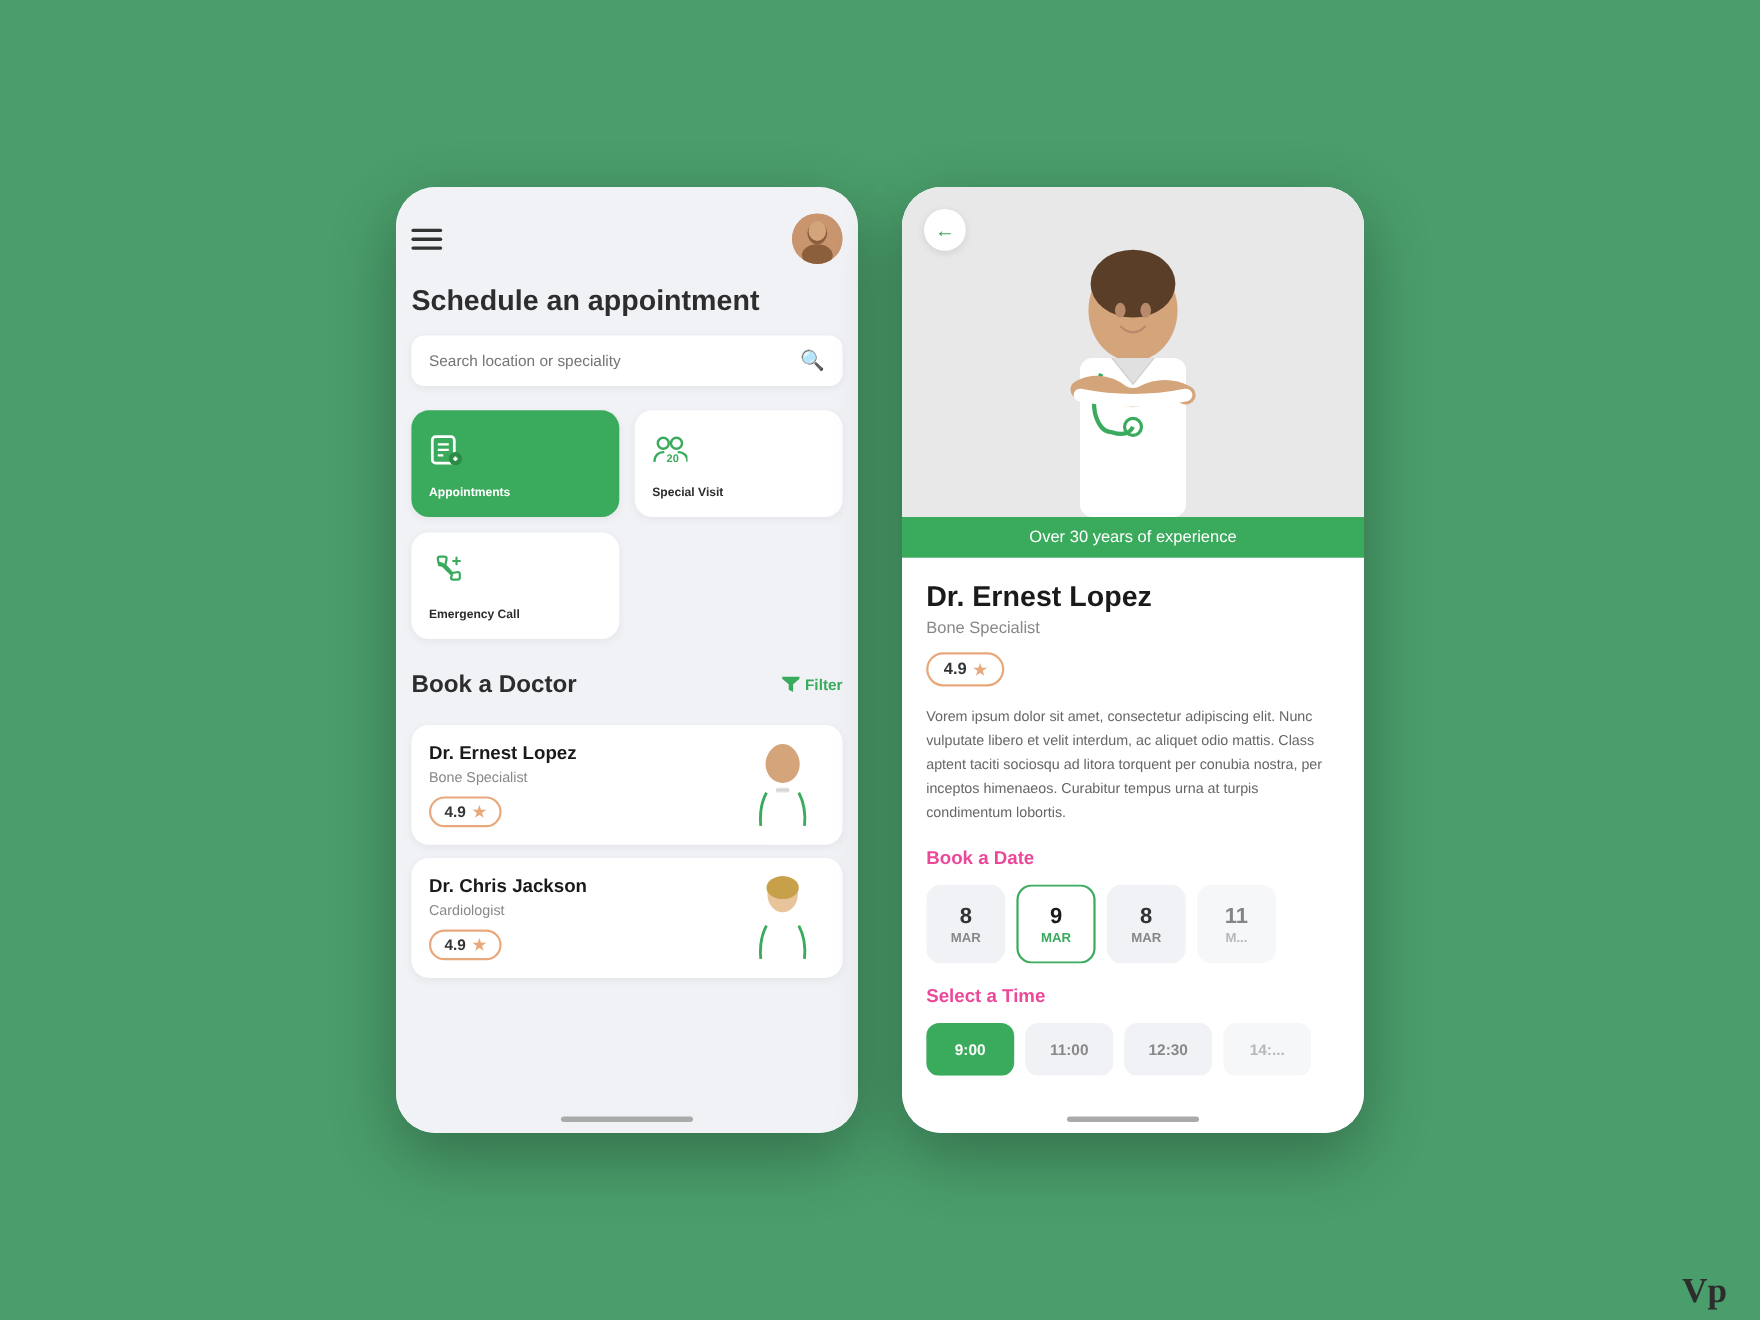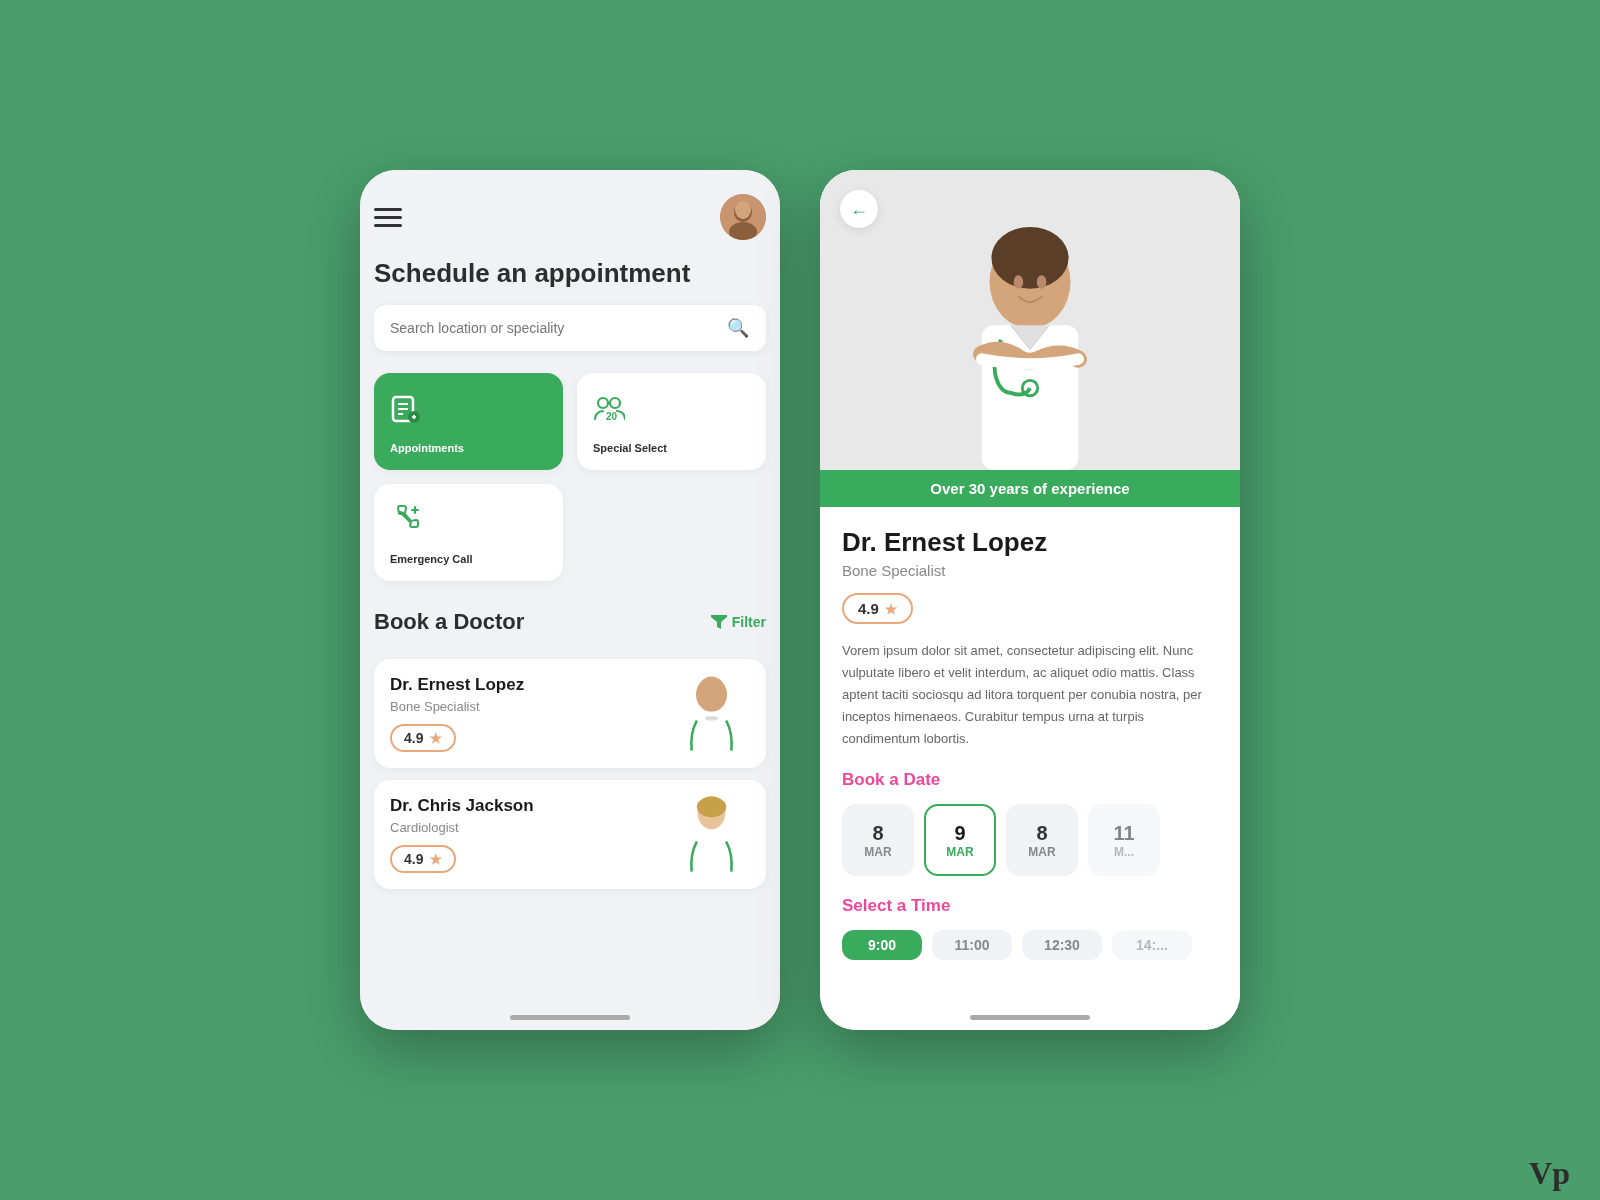--- a/index.html
+++ b/index.html
@@ -258,21 +258,21 @@
       color: #3aaa5c;
       box-shadow: 0 2px 8px rgba(0,0,0,0.1);
     }
 
     .experience-banner {
       background: #3aaa5c;
       color: white;
       text-align: center;
       padding: 10px;
       font-size: 15px;
-      font-weight: 700;
+      font-weight: 400;
     }
 
     .detail-content {
       padding: 20px 22px;
       flex: 1;
       overflow-y: auto;
     }
 
     .detail-name {
       font-size: 26px;
@@ -347,21 +347,21 @@
     .date-item.selected .date-mon { color: #3aaa5c; }
     .date-item.partial { opacity: 0.6; }
 
     .time-picker {
       display: flex;
       gap: 10px;
       overflow: hidden;
     }
     .time-item {
       min-width: 80px;
-      height: 30px;
+      height: 48px;
       background: #f0f2f5;
       border-radius: 12px;
       display: flex;
       align-items: center;
       justify-content: center;
       font-size: 14px;
       font-weight: 600;
       color: #888;
       cursor: pointer;
     }
@@ -431,21 +431,21 @@
       <div class="grid-card">
         <div class="card-icon">
           <svg width="32" height="32" viewBox="0 0 32 32" fill="none">
             <circle cx="10" cy="10" r="5" stroke="#3aaa5c" stroke-width="2.2" fill="none"></circle>
             <path d="M2 26c0-4.5 3.5-8 8-8" stroke="#3aaa5c" stroke-width="2.2" fill="none" stroke-linecap="round"></path>
             <circle cx="22" cy="10" r="5" stroke="#3aaa5c" stroke-width="2.2" fill="none"></circle>
             <path d="M24 18c4.5 0 8 3.5 8 8" stroke="#3aaa5c" stroke-width="2.2" fill="none" stroke-linecap="round"></path>
             <text x="13" y="27" font-size="10" fill="#3aaa5c" font-weight="bold">20</text>
           </svg>
         </div>
-        <div class="card-label">Special Select</div>
+        <div class="card-label">Special Visit</div>
       </div>
 
       <div class="grid-card">
         <div class="card-icon">
           <svg width="32" height="32" viewBox="0 0 32 32" fill="none">
             <path d="M8 4c0-1.1.9-2 2-2h4c1.1 0 2 .9 2 2l-1 5c0 .6-.4 1-1 1h-4c-.6 0-1-.4-1-1L8 4z" stroke="#3aaa5c" stroke-width="2" fill="none"></path>
             <path d="M10 8c3 3 8 8 11 11l-1 2c0 1.1.9 2 2 2h4c1.1 0 2-.9 2-2v-3c0-1.1-.9-2-2-2l-5 1C18 13 13 8 10 8z" stroke="#3aaa5c" stroke-width="2" fill="none"></path>
             <line x1="22" y1="6" x2="28" y2="6" stroke="#3aaa5c" stroke-width="2" stroke-linecap="round"></line>
             <line x1="25" y1="3" x2="25" y2="9" stroke="#3aaa5c" stroke-width="2" stroke-linecap="round"></line>
           </svg>

